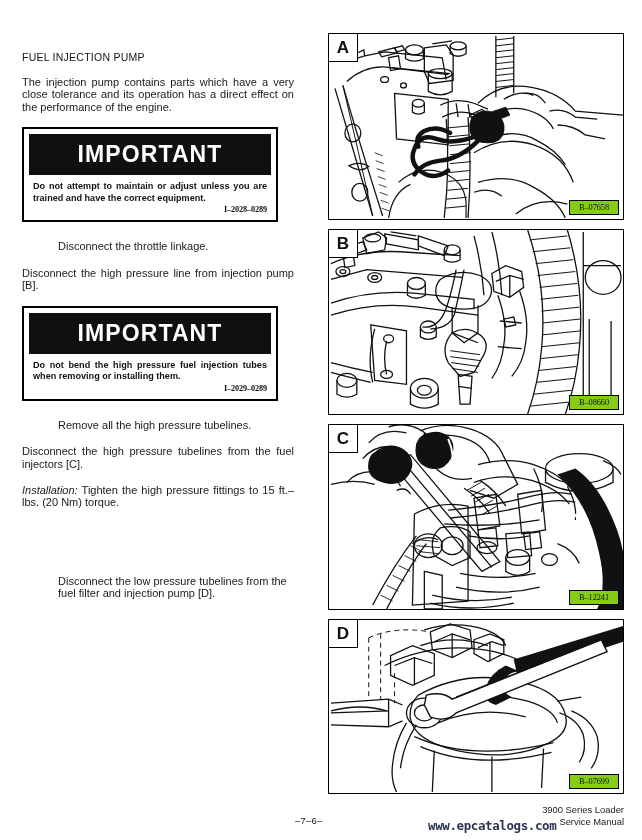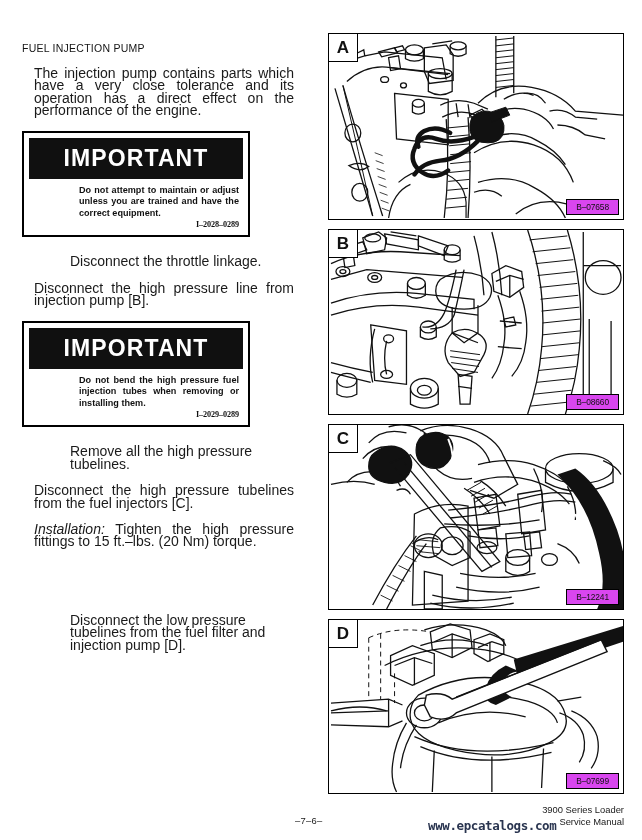--- a/index.html
+++ b/index.html
@@ -27,67 +27,66 @@
     position: absolute;
     left: 22px;
     top: 34px;
     width: 272px;
   }
 
   .section-title {
     font-size: 10.5px;
     font-weight: 400;
     letter-spacing: .25px;
-    margin: 8px 0 13px 0;
+    margin: 17px 0 13px 0;
     color: #141414;
   }
 
   p.body-text {
-    font-size: 14px;
+    font-size: 11px;
     line-height: 12.4px;
-    margin: 0 0 14px 12px;
+    margin: 0 0 14px 0;
     text-align: justify;
     color: #1a1a1a;
   }
   p.body-text.nojust { text-align: left; padding-left: 36px; }
 
   .subhead {
     font-size: 9.8px;
     margin: 0 0 14px 0;
     color: #141414;
   }
 
   .ital { font-style: italic; }
 
   
   .important-box {
     border: 2.5px solid #000;
     background: #fff;
     padding: 5px 5px 4px 5px;
     margin: 0 0 18px 0;
-    width: 228px;
+    width: 256px;
   }
   .important-banner {
     background: #101010;
     color: #ffffff;
     text-align: center;
     padding: 9px 0 9px 0;
     font-size: 23px;
     font-weight: bold;
     letter-spacing: 1.1px;
     line-height: 1;
   }
   .important-body {
     padding: 6px 4px 0 4px;
     font-size: 9.1px;
     line-height: 11.6px;
     font-weight: bold;
     text-align: justify;
     color: #111;
-    margin-left: 46px;
   }
   .important-code {
     text-align: right;
     font-size: 8.2px;
     font-weight: bold;
     padding: 1px 4px 2px 0;
     letter-spacing: -0.1px;
     font-family: Liberation Serif, serif;
   }
 
@@ -122,25 +121,26 @@
     justify-content: center;
     font-size: 17px;
     font-weight: bold;
     z-index: 5;
     line-height: 1;
   }
   .panel-code {
     position: absolute;
     right: 4px; bottom: 4px;
     border: 1.4px solid #000;
-    background: #d946ef;
+    background: #84cc16;
     font-size: 8.4px;
     padding: 2px 9px 2px 9px;
     letter-spacing: -0.1px;
     z-index: 5;
+    font-family: Liberation Serif, serif;
   }
   .art {
     position: absolute;
     inset: 0;
     z-index: 1;
   }
   .art svg { display: block; width: 100%; height: 100%; }
 
   
   .footer {

